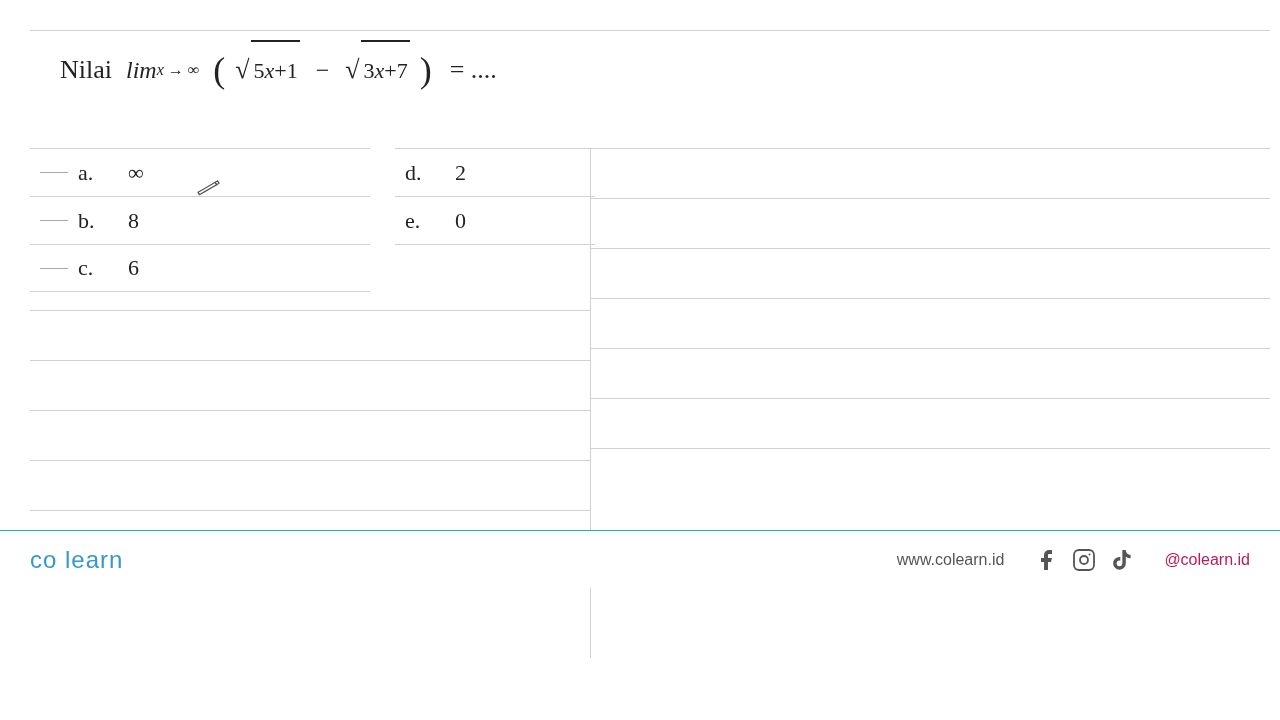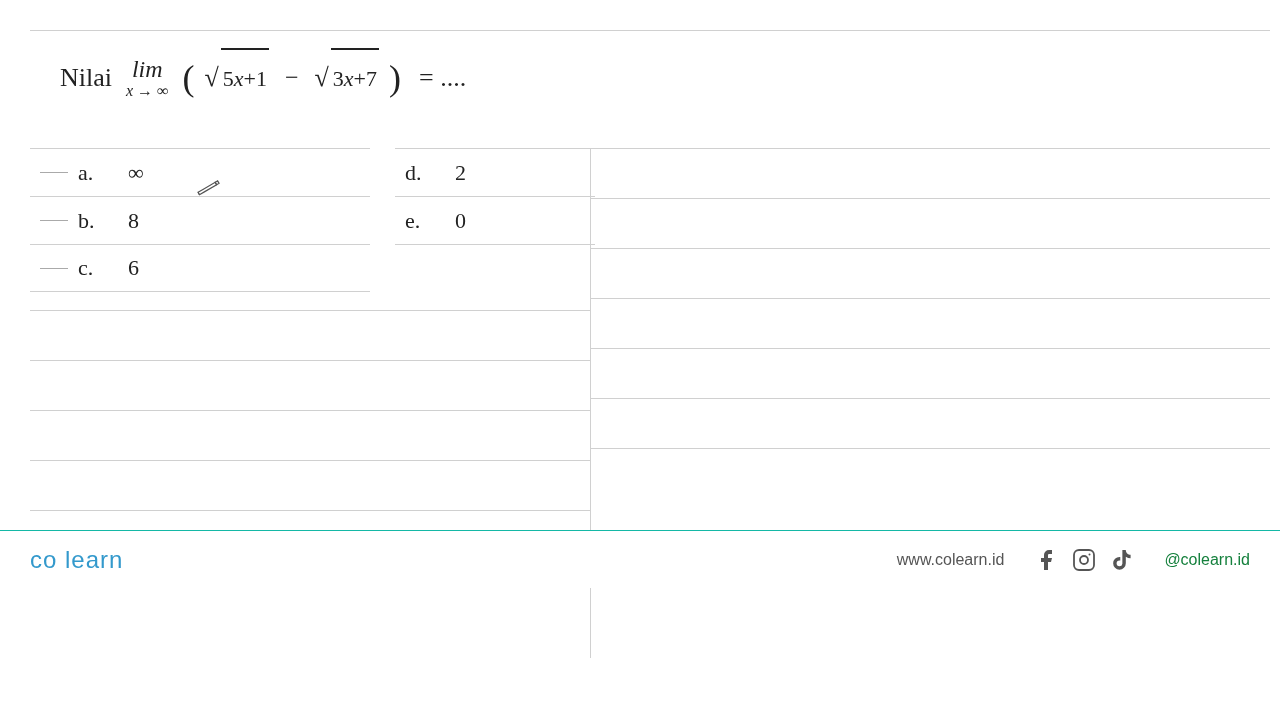--- a/index.html
+++ b/index.html
@@ -41,21 +41,21 @@
       margin-bottom: 30px;
     }
 
     .nilai-word {
       font-size: 26px;
       font-style: normal;
     }
 
     .limit-expr {
       display: inline-flex;
-      flex-direction: column;
+      flex-direction: row;
       align-items: center;
       font-style: italic;
       font-size: 22px;
       line-height: 1.1;
       margin: 16px 4px;
     }
 
     .limit-top {
       font-size: 24px;
       font-style: italic;
@@ -191,21 +191,21 @@
       height: 28px;
       display: inline-flex;
       align-items: center;
       justify-content: center;
       border-radius: 6px;
       font-size: 18px;
     }
 
     .footer-handle {
       font-size: 16px;
-      color: #15803d;
+      color: #be185d;
       font-family: Arial, sans-serif;
     }
 
     
     .top-border {
       position: absolute;
       top: 30px;
       left: 30px;
       right: 10px;
       height: 1px;

